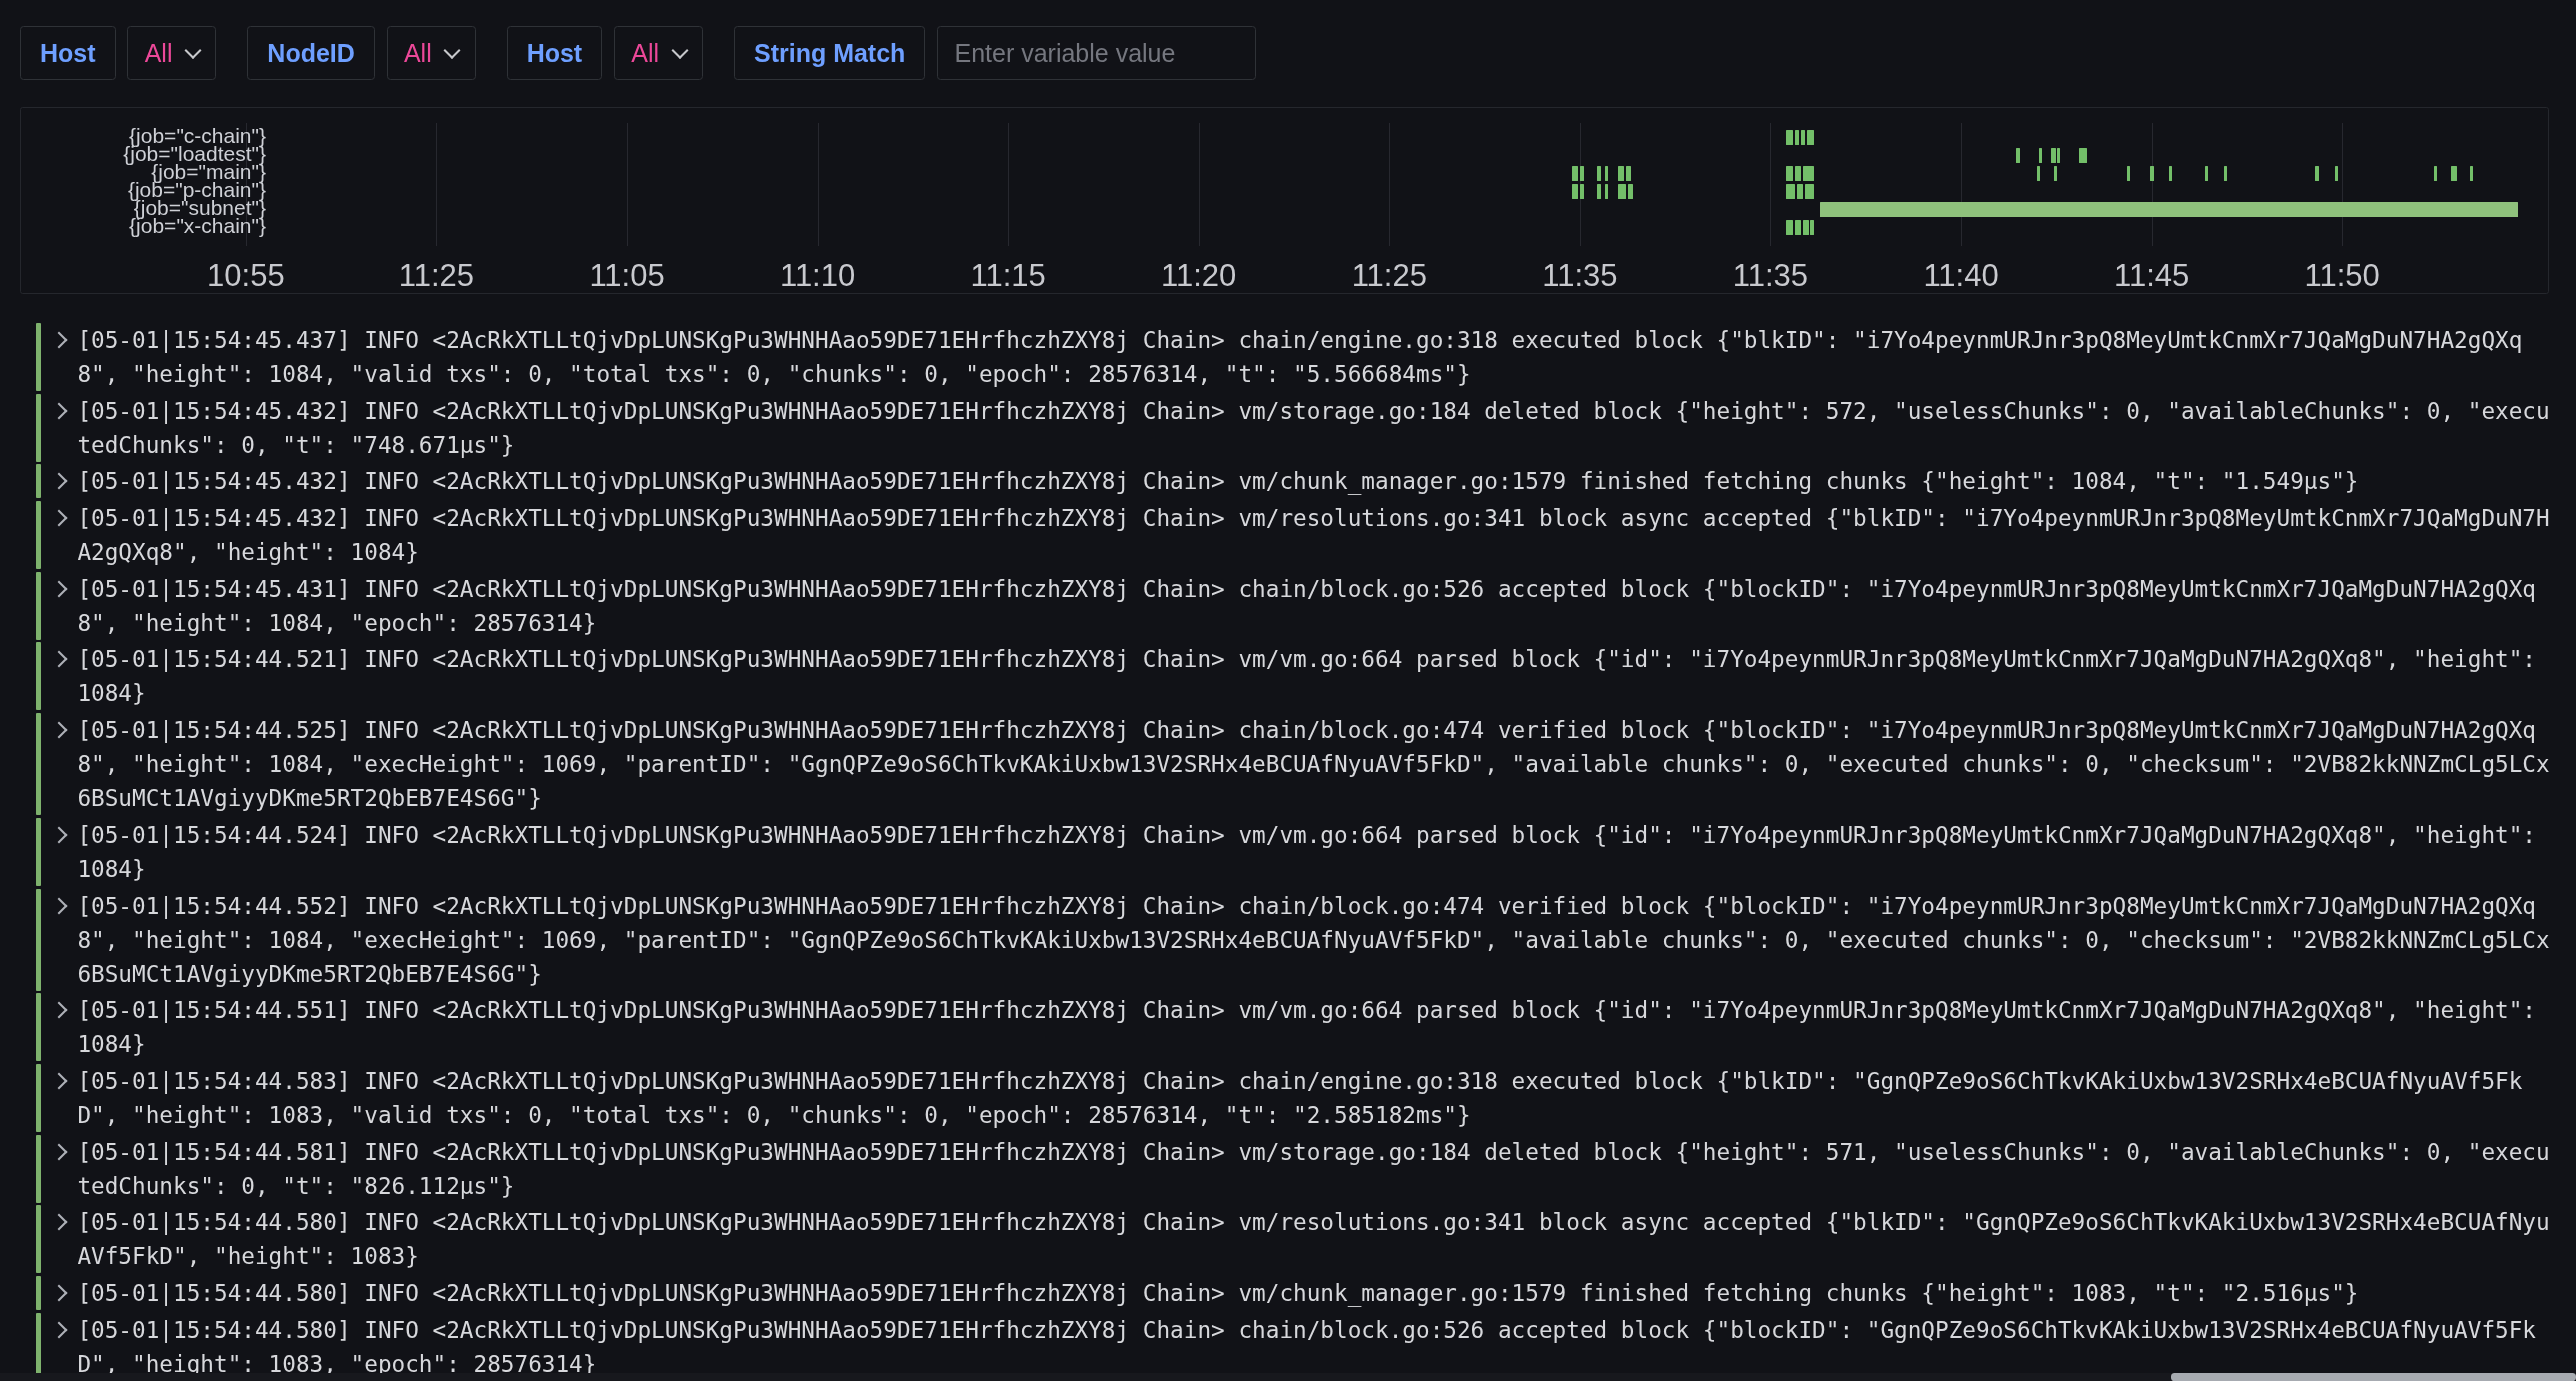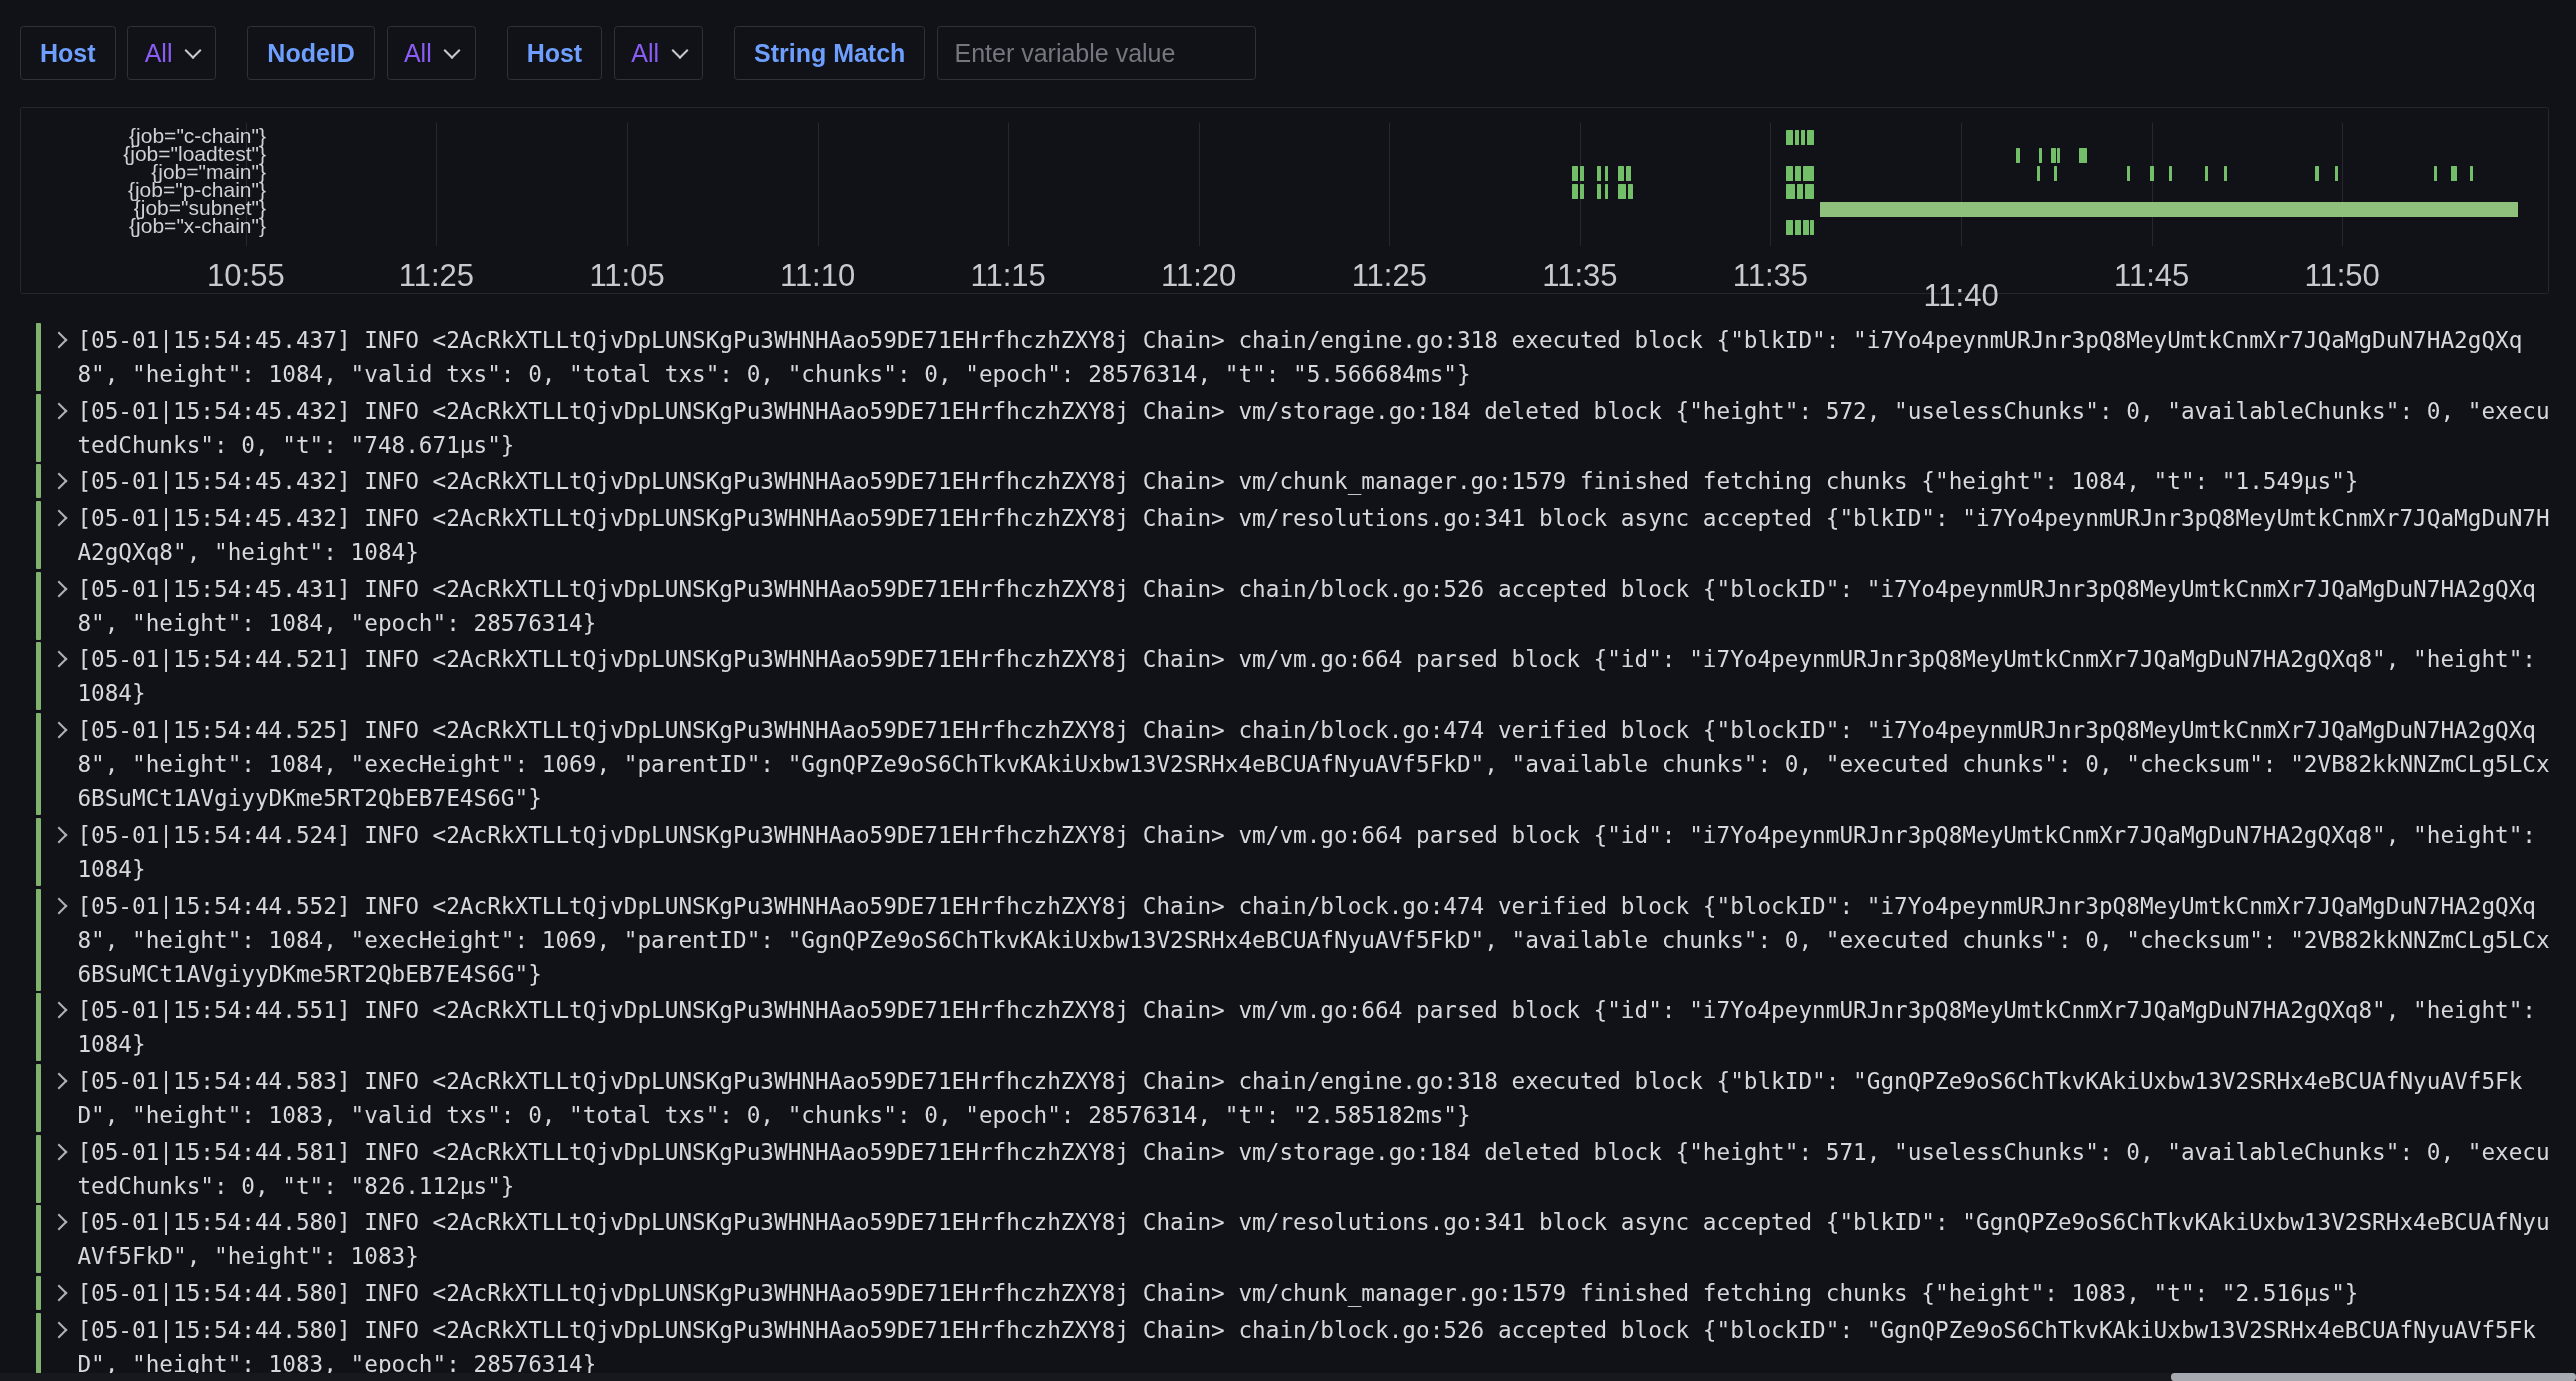--- a/index.html
+++ b/index.html
@@ -3,21 +3,21 @@
 <meta charset="utf-8">
 <style>
   html,body{margin:0;padding:0;background:#111217;width:2576px;height:1381px;overflow:hidden;
     font-family:"Liberation Sans",sans-serif;-webkit-font-smoothing:antialiased;}
   .varbar{position:absolute;top:25px;left:20px;right:20px;height:56px;display:flex;align-items:center;gap:31px;}
   .vargroups{display:flex;align-items:center;gap:31px;}
   .vargroup{display:flex;align-items:center;gap:11.8px;}
   .varbox{height:54px;display:flex;align-items:center;border:0.9px solid #2f3237;border-radius:3.6px;
     background:#111217;box-sizing:border-box;}
   .varlabel{padding:0 19px;color:#6e9fff;font-size:25px;font-weight:600;}
-  .varvalue{padding:0 16.3px;color:#8b5cf6;font-size:25px;gap:11px;cursor:pointer;}
+  .varvalue{padding:0 16.3px;color:#ec4899;font-size:25px;gap:11px;cursor:pointer;}
   .caret{width:10px;height:10px;border-right:2.3px solid #c7c8cc;border-bottom:2.3px solid #c7c8cc;
     transform:rotate(45deg) translate(-1.8px,-1.8px);margin-left:3.6px;}
   .varinput{width:319px;height:54px;background:#111217;border:0.9px solid #2f3237;border-radius:3.6px;
     color:#d8d9da;font-size:25px;padding:0 16.3px;box-sizing:border-box;font-family:Liberation Sans, sans-serif;outline:none;}
   .varinput::placeholder{color:#75777f;}
   
   .chart-panel{position:absolute;top:107px;left:20px;width:2527px;height:185px;border:0.9px solid #25272d;
     border-radius:2.7px;background:#111217;}
   .gridline{position:absolute;top:14.5px;height:123px;width:0.9px;background:rgba(204,204,220,0.12);}
   .axis-label{position:absolute;top:150px;transform:translateX(-50%);color:#c8c9ce;font-size:31px;}
@@ -86,21 +86,21 @@
       <div class="axis-label" style="left: 39.065%;">11:15</div>
       <div class="gridline" style="left: 46.606%;"></div>
       <div class="axis-label" style="left: 46.606%;">11:20</div>
       <div class="gridline" style="left: 54.148%;"></div>
       <div class="axis-label" style="left: 54.148%;">11:25</div>
       <div class="gridline" style="left: 61.689%;"></div>
       <div class="axis-label" style="left: 61.689%;">11:35</div>
       <div class="gridline" style="left: 69.231%;"></div>
       <div class="axis-label" style="left: 69.231%;">11:35</div>
       <div class="gridline" style="left: 76.772%;"></div>
-      <div class="axis-label" style="left: 76.772%; margin-top: 20px;">11:40</div>
+      <div class="axis-label" style="left: 76.772%;">11:40</div>
       <div class="gridline" style="left: 84.314%;"></div>
       <div class="axis-label" style="left: 84.314%;">11:45</div>
       <div class="gridline" style="left: 91.855%;"></div>
       <div class="axis-label" style="left: 91.855%;">11:50</div>
     </div>
   <div class="series-labels" id="labels-layer">
       <div class="series-label">{job="c-chain"}</div>
       <div class="series-label">{job="loadtest"}</div>
       <div class="series-label">{job="main"}</div>
       <div class="series-label">{job="p-chain"}</div>

